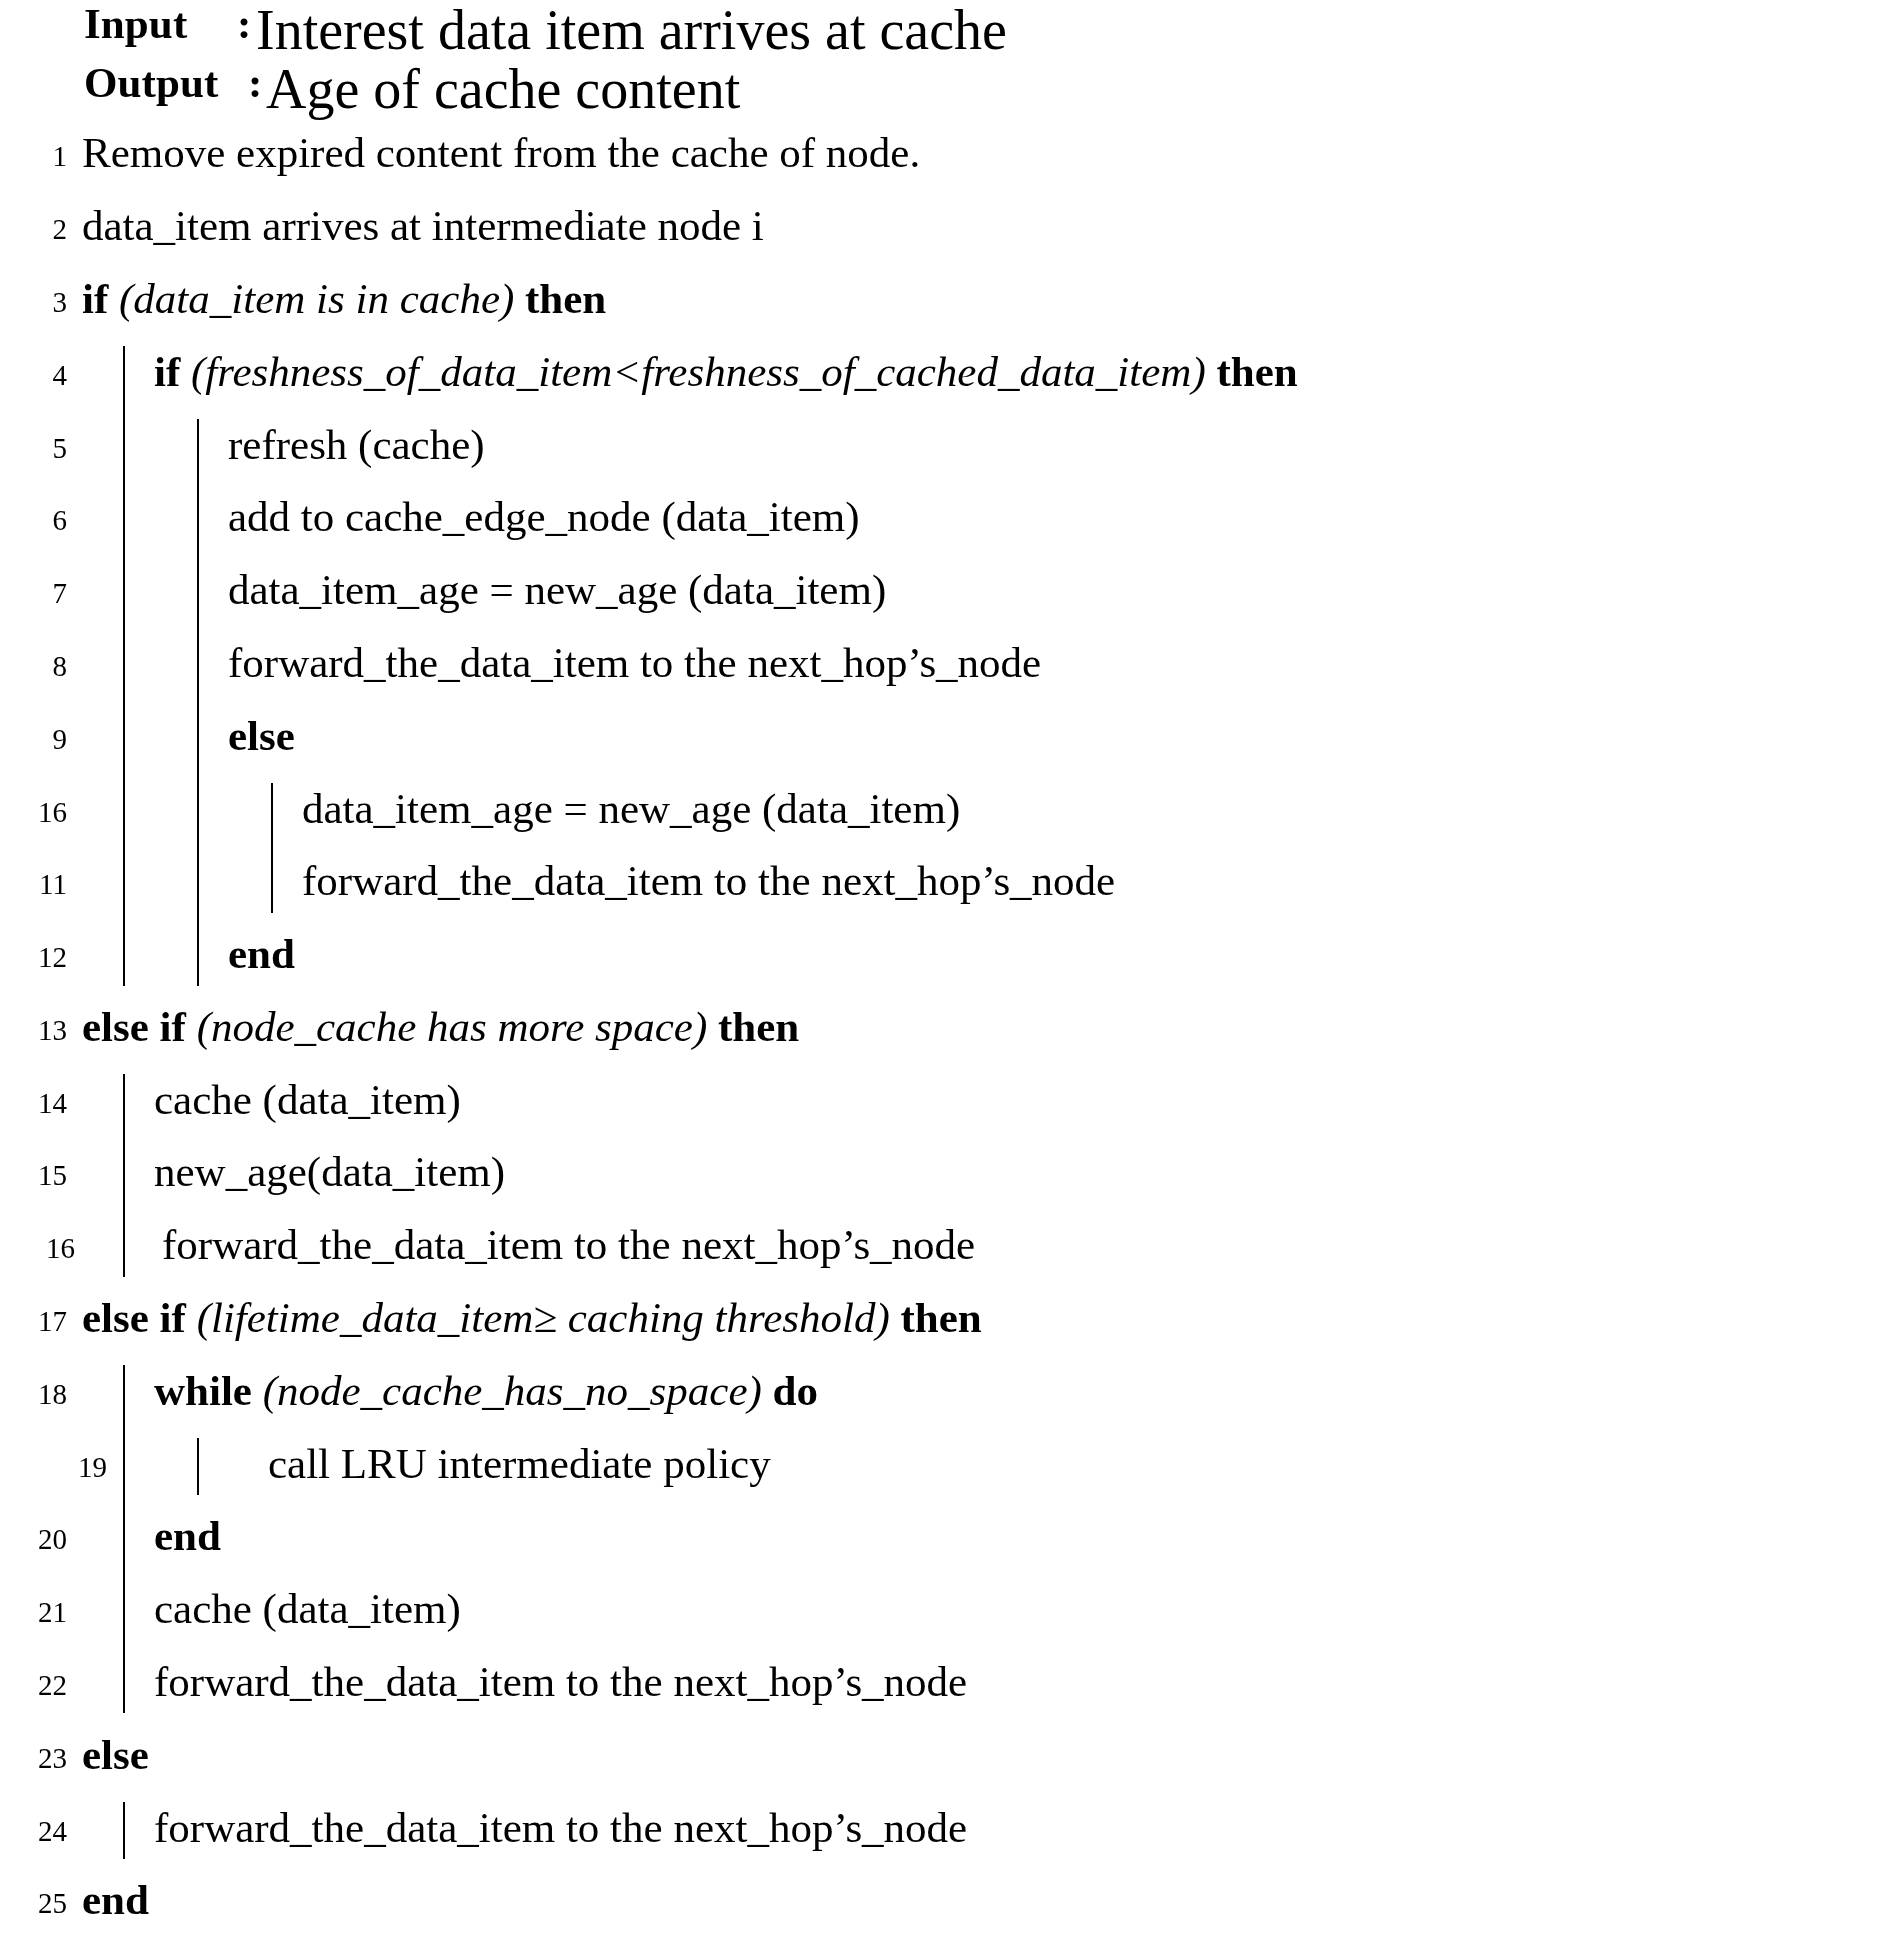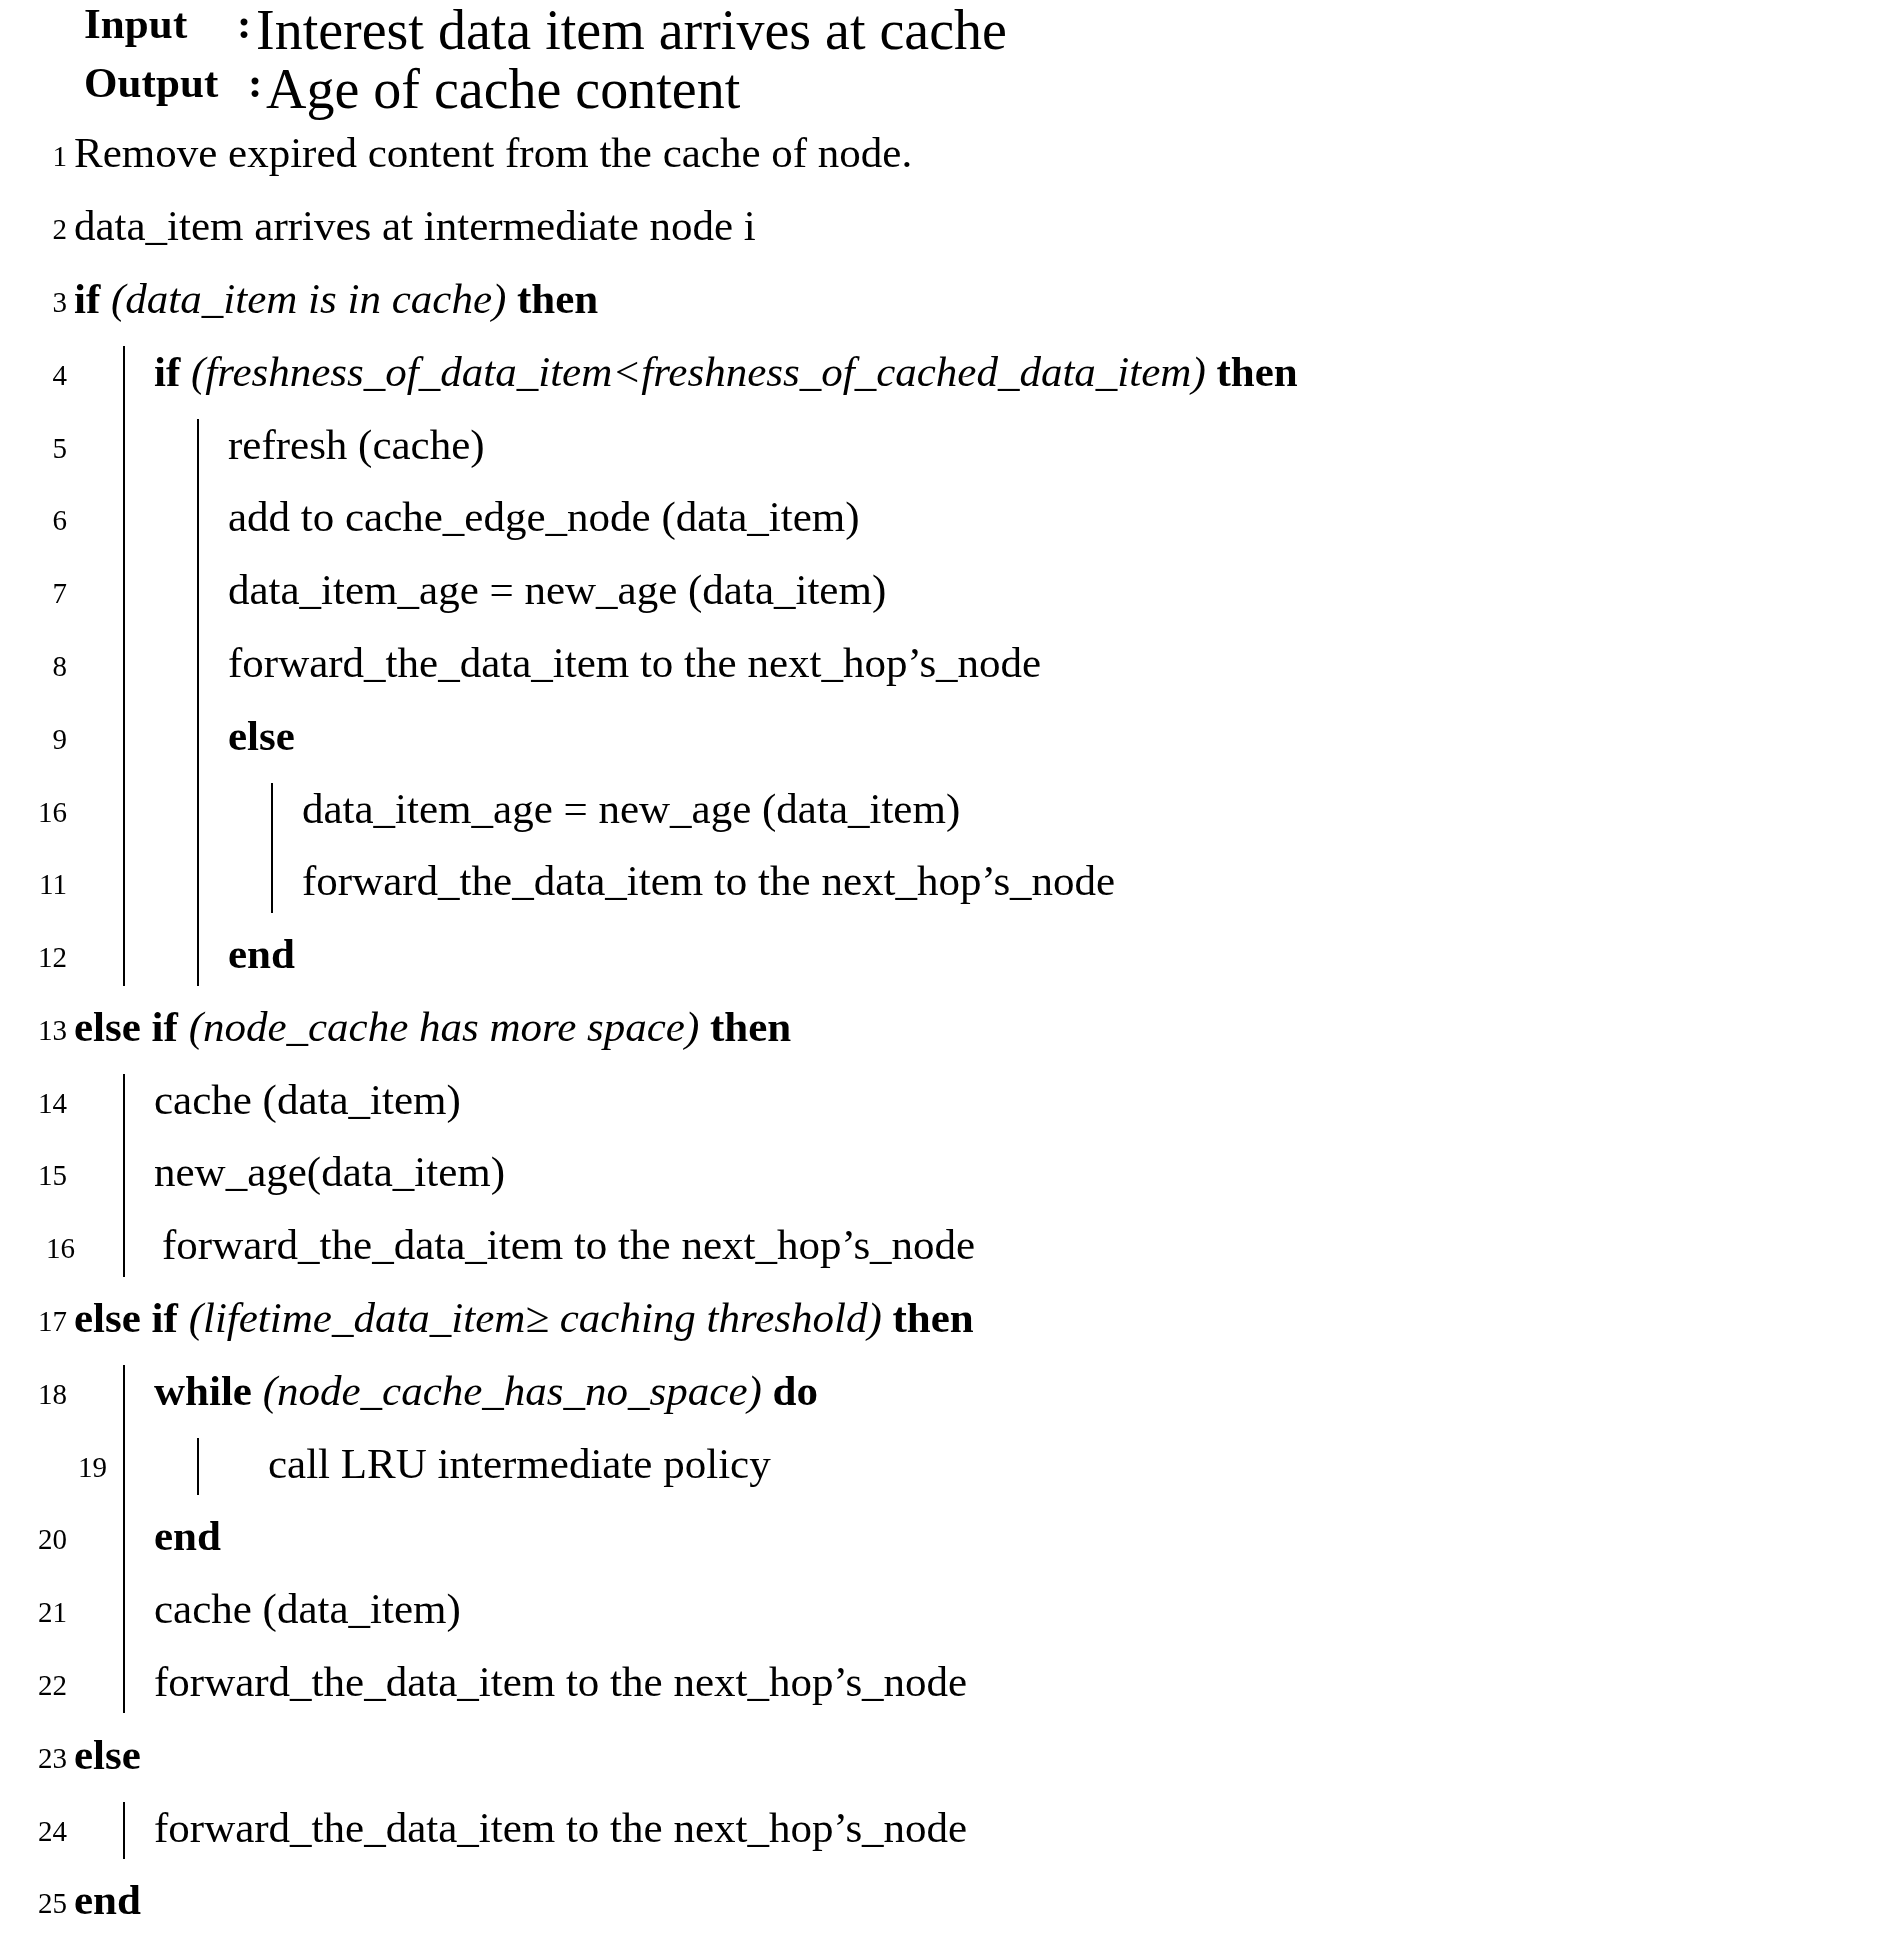--- a/index.html
+++ b/index.html
@@ -76,21 +76,21 @@
     font-family: "Liberation Serif", "DejaVu Serif", serif;
   }
   .code {
     position: absolute;
     top: 6.2px;
     font-size: 43px;
     line-height: 1;
     white-space: nowrap;
   }
   
-  .ind0 { left: 74px; }
+  .ind0 { left: 82px; }
   .ind1 { left: 154px; }
   .ind2 { left: 228px; }
   .ind3 { left: 302px; }
 
   .kw   { font-weight: bold; }
   .cond { font-style: italic; }
 
   
   .vrule {
     position: absolute;

